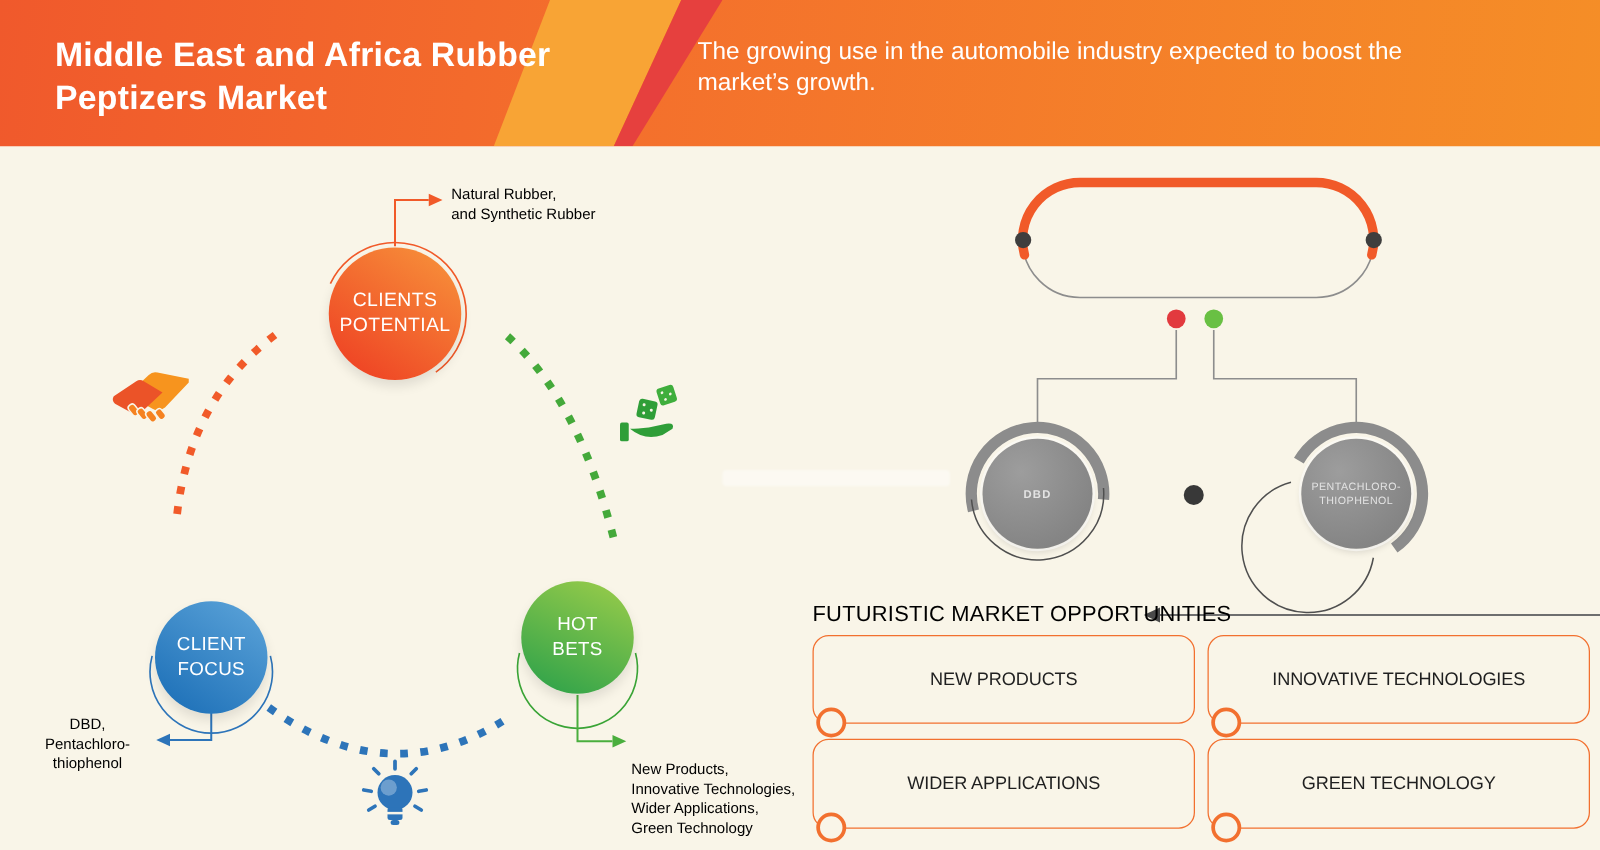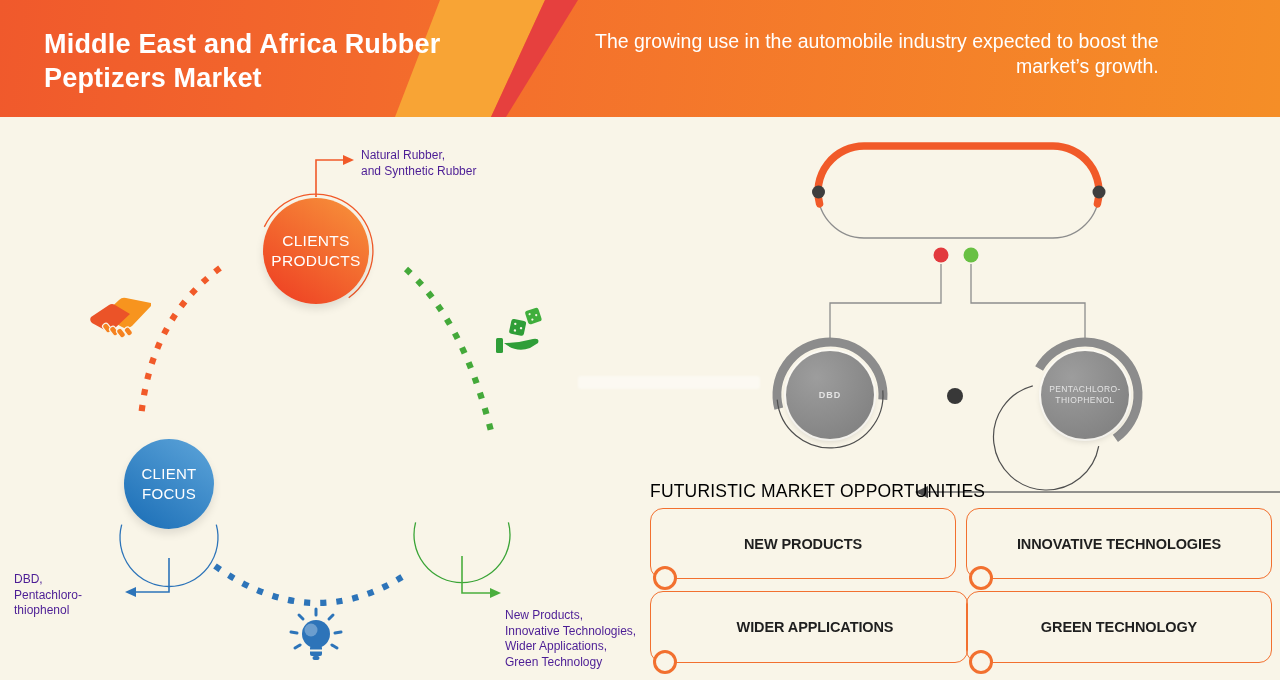--- a/index.html
+++ b/index.html
@@ -7,38 +7,38 @@
   .stage{position:relative;width:1280px;height:680px;background:#f9f5e8;overflow:hidden;}
 
   
   .header{position:absolute;left:0;top:0;width:1280px;height:117px;
     background:linear-gradient(97deg,#f0592c 0%,#f4702c 40%,#f58e27 100%);}
   .band{position:absolute;inset:0;}
   .band-yellow{background:#f8a435;clip-path:polygon(440px 0,545px 0,491px 117px,395px 117px);}
   .band-red{background:#e6403e;clip-path:polygon(545px 0,578px 0,506px 117px,491px 117px);}
   .title{position:absolute;left:44px;top:27px;color:#fff;font-size:27px;font-weight:bold;
     line-height:34px;white-space:pre-line;letter-spacing:.2px;}
-  .subtitle{position:absolute;left:595px;top:29px;color:#fff;font-size:19.5px;font-weight:400;
-    line-height:25px;white-space:pre-line;text-align:right;}
+  .subtitle{position:absolute;left:558px;top:29px;color:#fff;font-size:19.5px;font-weight:400;
+    line-height:25px;white-space:pre-line;}
 
   
   .pre{white-space:pre-line;}
   .art{position:absolute;left:0;top:0;width:1280px;height:680px;}
 
   
   .node{position:absolute;border-radius:50%;display:flex;align-items:center;justify-content:center;
     color:#fff;text-align:center;font-size:15.5px;line-height:20px;letter-spacing:.3px;
     box-shadow:0 5px 9px rgba(0,0,0,.10);}
   .node-orange{left:263px;top:198px;width:106px;height:106px;
     background:linear-gradient(215deg,#f7913a 5%,#ee3f23 95%);}
-  .node-blue{left:124px;top:439px;width:90px;height:90px;font-size:15px;
+  .node-blue{left:124px;top:481px;width:90px;height:90px;font-size:15px;
     background:linear-gradient(215deg,#5aa2d8 5%,#1c6fb7 95%);}
   .node-green{left:417px;top:465px;width:90px;height:90px;font-size:15px;
     background:linear-gradient(205deg,#97cb4a 5%,#2ea24a 95%);}
-  .note{position:absolute;color:#4c1d95;font-size:12px;line-height:15.5px;}
+  .note{position:absolute;color:#000000;font-size:12px;line-height:15.5px;}
 
   
   .pill{position:absolute;left:830px;top:159px;width:252px;height:67px;border-radius:34px;
     background:linear-gradient(180deg,#f3682f,#ef5326);display:flex;align-items:center;justify-content:center;
     color:#fff;font-size:21px;font-weight:bold;letter-spacing:.3px;
     box-shadow:0 4px 8px rgba(221,72,24,.30);}
   .gray-node{position:absolute;width:88px;height:88px;border-radius:50%;
     background:radial-gradient(circle at 35% 30%,#9d9d9d,#848484 75%);
     display:flex;align-items:center;justify-content:center;text-align:center;
     color:#e3e3e3;box-shadow:0 0 0 2px rgba(255,255,255,.55),0 3px 6px rgba(0,0,0,.12);}
@@ -46,26 +46,26 @@
   .gray-node.n2{left:1041px;top:351px;font-size:8.5px;line-height:11px;letter-spacing:.4px;}
 
   .watermark{position:absolute;left:578px;top:376px;width:182px;height:13px;border-radius:3px;
     background:rgba(255,255,255,.45);filter:blur(1px);}
 
   
   .opp-heading{position:absolute;left:650px;top:481px;color:#000000;font-size:17.5px;
     letter-spacing:.2px;}
   .box{position:absolute;width:304px;height:69px;border:1.6px solid #f2702f;border-radius:13px;
     display:flex;align-items:center;justify-content:center;
-    font-weight:bold;font-size:14.5px;color:#1f1f1f;letter-spacing:-.1px;}
+    font-weight:normal;font-size:14.5px;color:#1f1f1f;letter-spacing:-.1px;}
   .box .badge{position:absolute;left:2px;bottom:-12px;width:24px;height:24px;box-sizing:border-box;
     border-radius:50%;background:#f9f5e8;border:3.5px solid #f2702f;}
   .b1{left:650px;top:508px;}
   .b2{left:966px;top:508px;}
-  .b3{left:650px;top:591px;height:70px;padding-left:12px;}
+  .b3{left:650px;top:591px;height:70px;}
   .b4{left:966px;top:591px;height:70px;}
 </style>
 </head>
 <body>
 
 <div class="stage">
 
   <div class="header">
     <div class="band band-yellow"></div>
     <div class="band band-red"></div>
@@ -157,27 +157,29 @@
     <path d="M777.2 399.6 A53 53 0 0 0 882.8 390.4" fill="none" stroke="#4f4f4f" stroke-width="1.2"></path>
     <path d="M1039.1 368.5 A53 53 0 1 1 1115.4 438.4" fill="none" stroke="#8c8c8c" stroke-width="9"></path>
     <path d="M1032.8 385.8 A53 53 0 1 0 1098.7 446.2" fill="none" stroke="#4f4f4f" stroke-width="1.2"></path>
     <circle cx="955" cy="396" r="8" fill="#383838"></circle>
 
     <line x1="927" y1="492" x2="1280" y2="492" stroke="#6e6e6e" stroke-width="1.6"></line>
     <polygon points="915,492 928,486 928,498" fill="#4a4a4a"></polygon>
   </svg>
 
   <div class="node node-orange pre">CLIENTS
-PRODUCTS</div>
+POTENTIAL</div>
   <div class="node node-blue pre">CLIENT
 FOCUS</div>
+  <div class="node node-green pre">HOT
+BETS</div>
 
   <div class="note pre" style="left:361px;top:148px;">Natural Rubber,
 and Synthetic Rubber</div>
-  <div class="note pre" style="left:14px;top:572px;width:112px;text-align:left;">DBD,
+  <div class="note pre" style="left:14px;top:572px;width:112px;text-align:center;">DBD,
 Pentachloro-
 thiophenol</div>
   <div class="note pre" style="left:505px;top:578px;margin-top:30px;">New Products,
 Innovative Technologies,
 Wider Applications,
 Green Technology</div>
 
   <div class="watermark"></div>
   <div class="gray-node n1">DBD</div>
   <div class="gray-node n2 pre">PENTACHLORO-

